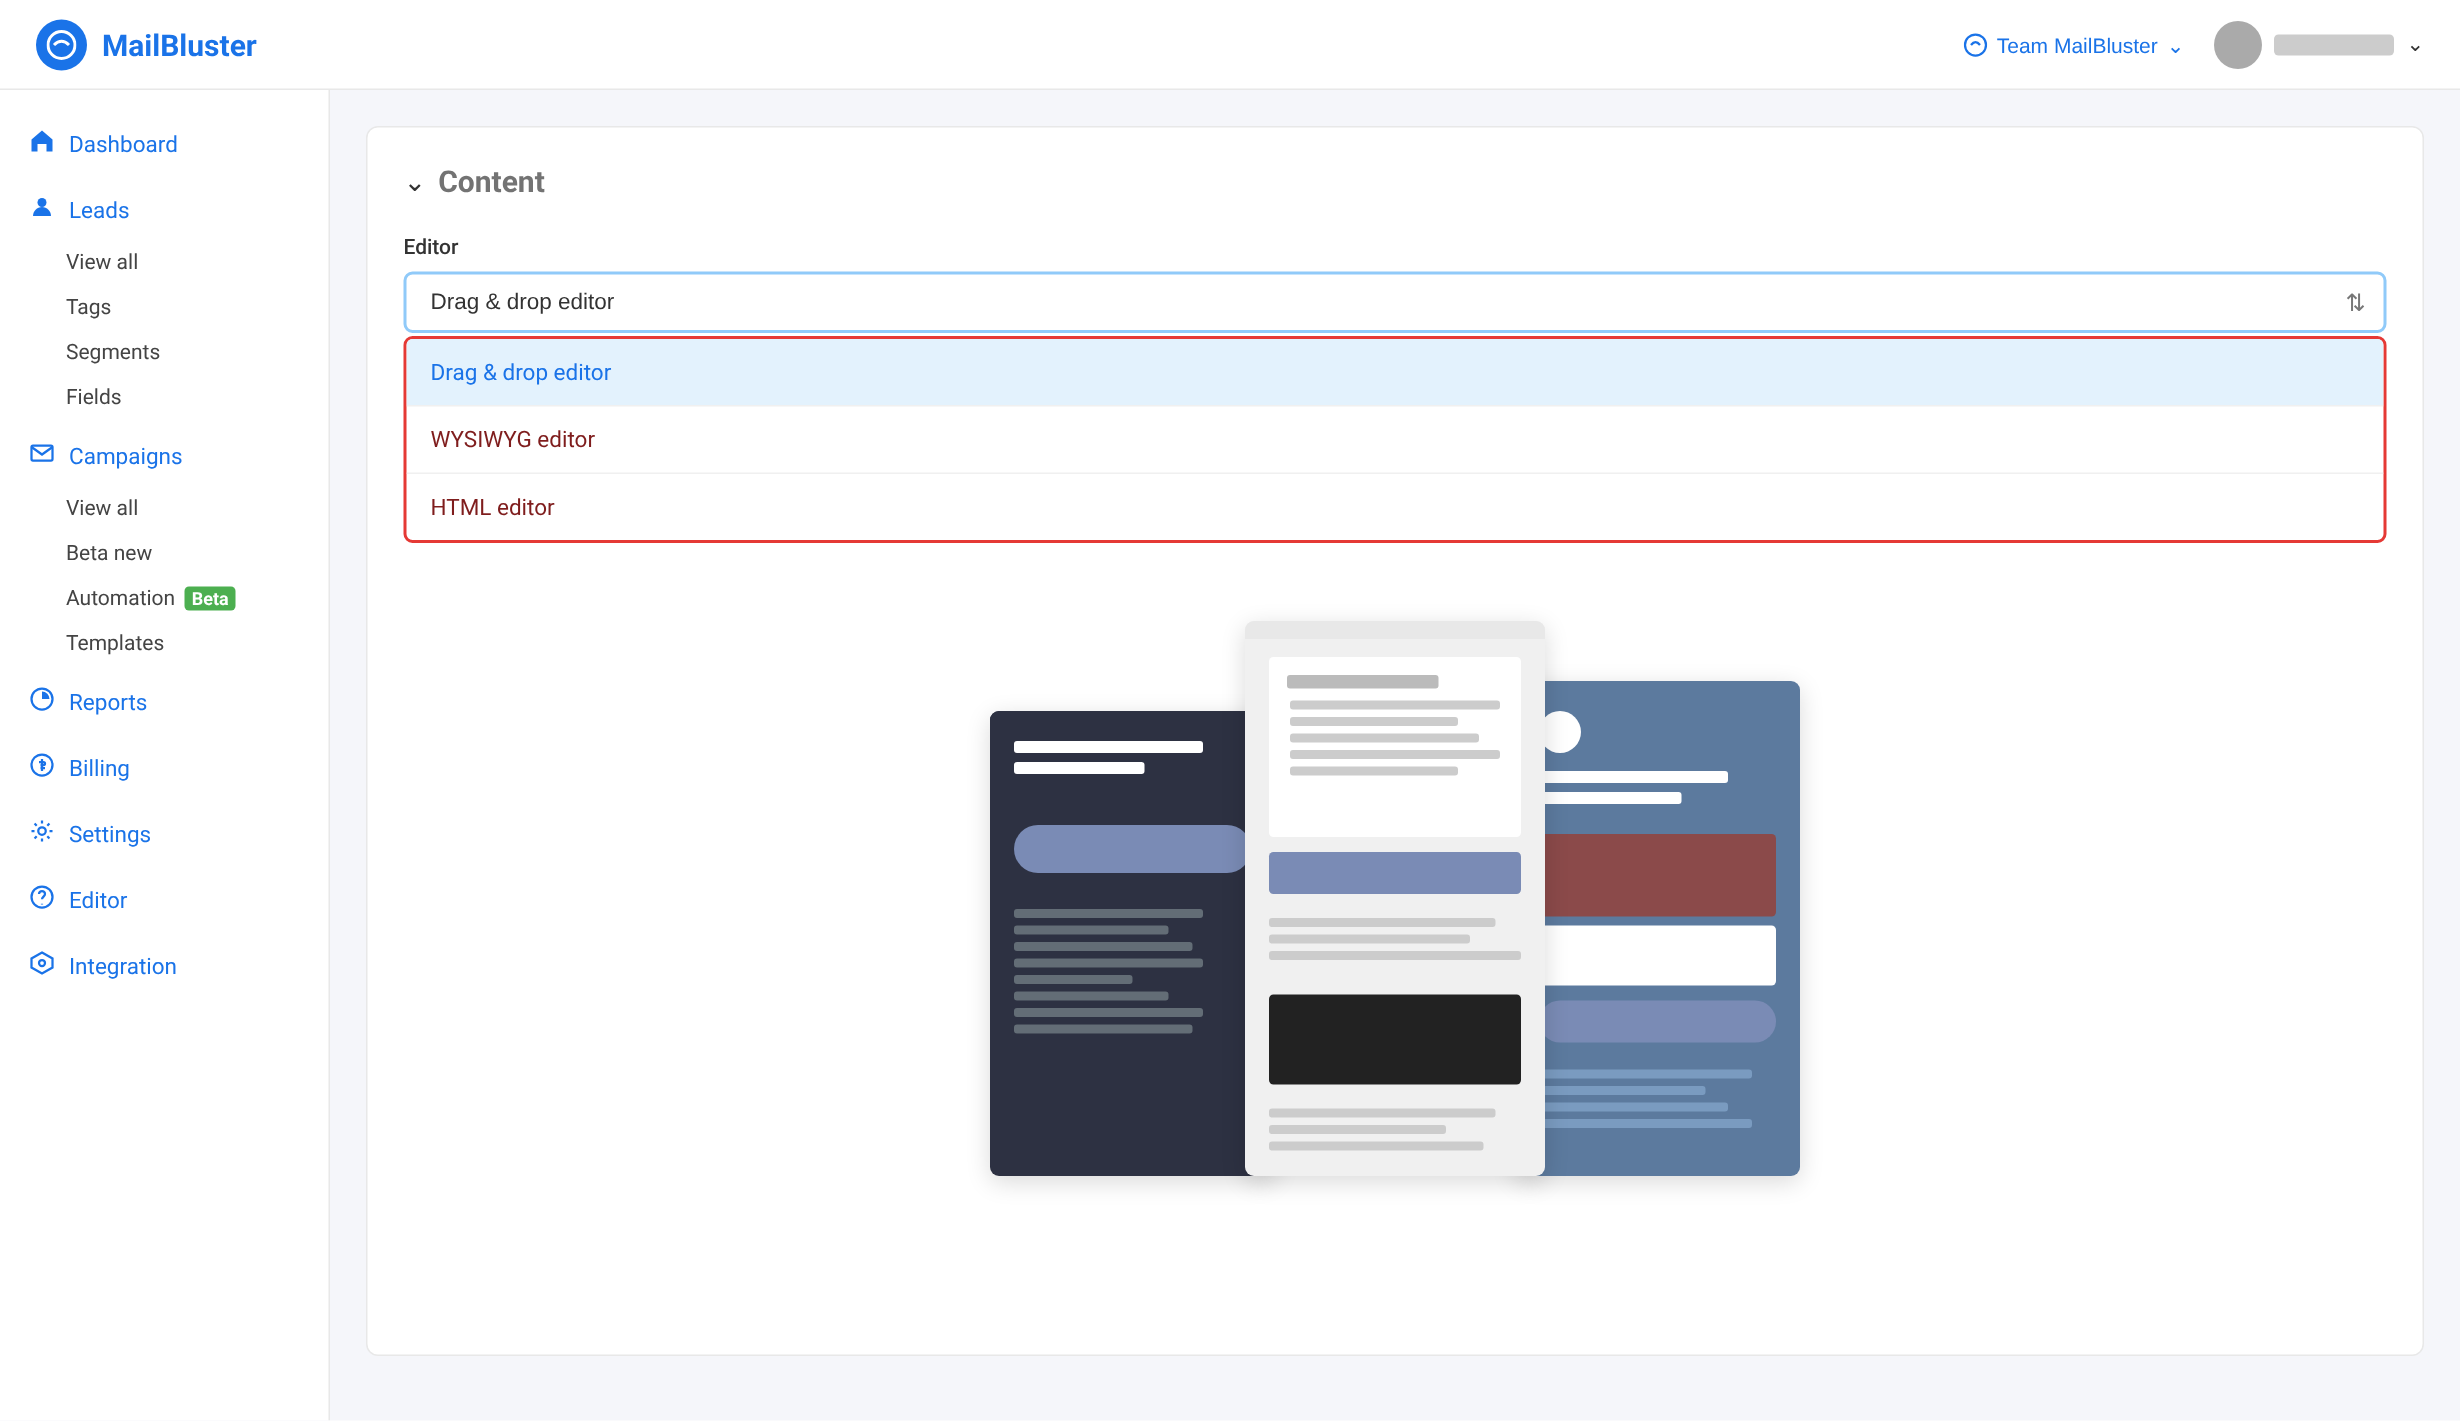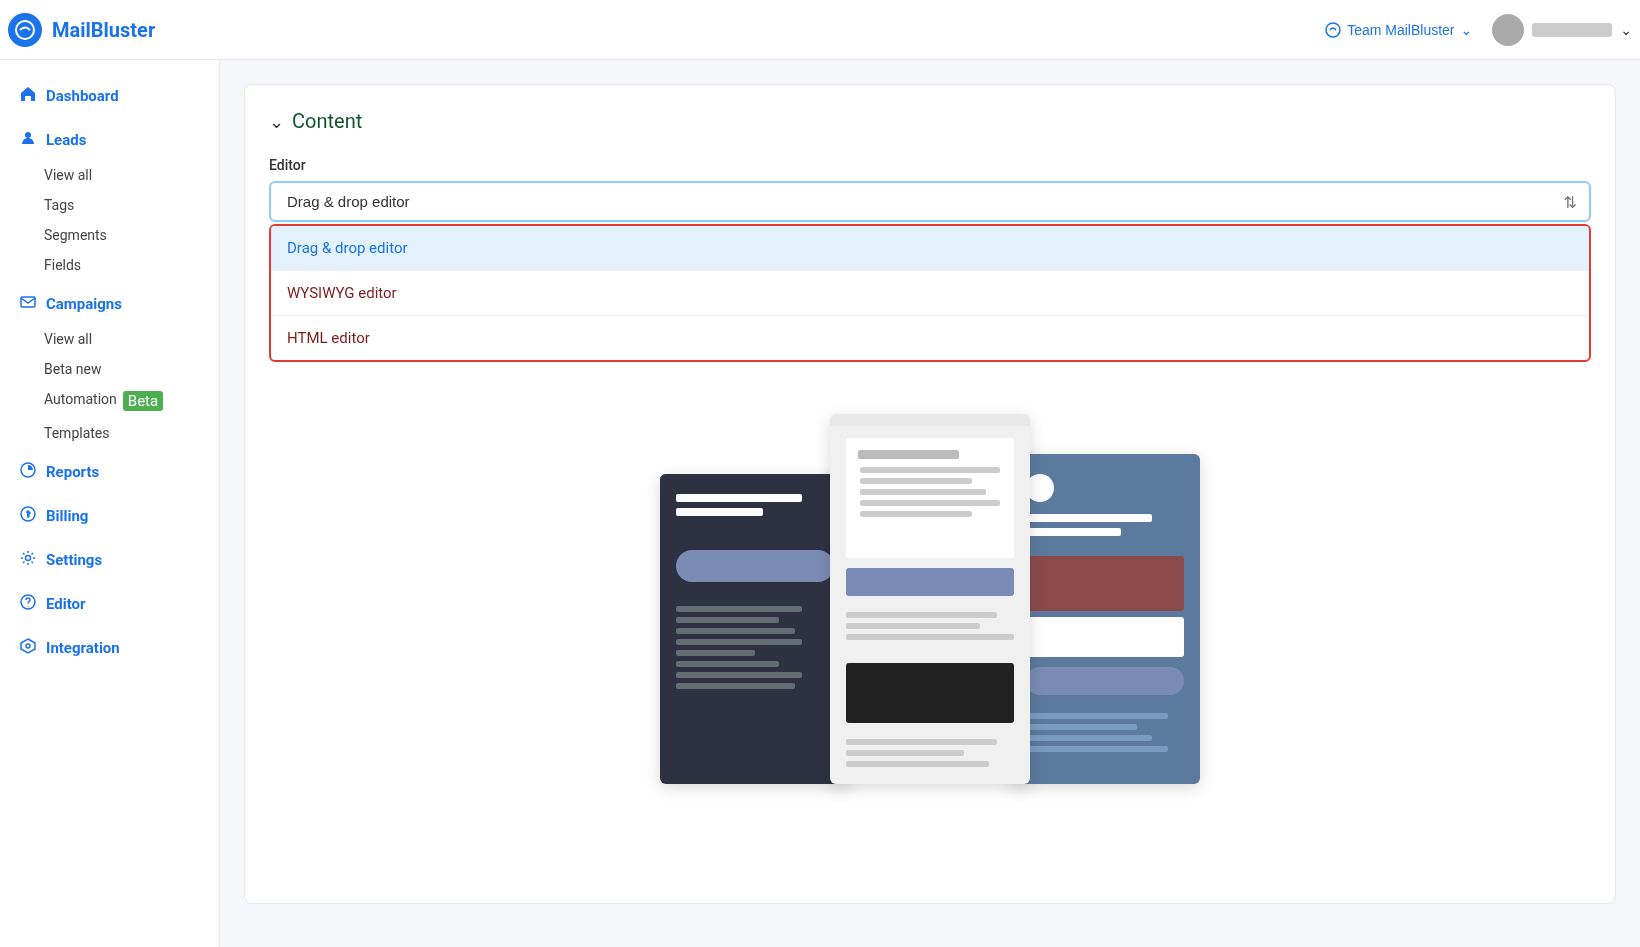--- a/index.html
+++ b/index.html
@@ -6,21 +6,21 @@
     body { font-family: -apple-system, BlinkMacSystemFont, 'Segoe UI', Roboto, sans-serif; background: #f5f6fa; color: #333; }
 
     
     .topnav {
       height: 60px;
       background: #fff;
       border-bottom: 1px solid #e8e8e8;
       display: flex;
       align-items: center;
       justify-content: space-between;
-      padding: 0 8px;
+      padding: 0 24px;
       position: fixed; top: 0; left: 0; right: 0; z-index: 100;
     }
     .logo-area { display: flex; align-items: center; gap: 10px; }
     .logo-icon {
       width: 34px; height: 34px;
       background: #1a73e8;
       border-radius: 50%;
       display: flex; align-items: center; justify-content: center;
       color: #fff; font-size: 16px;
     }
@@ -48,50 +48,50 @@
       background: #fff;
       border-right: 1px solid #e8e8e8;
       padding: 16px 0;
       flex-shrink: 0;
       min-height: calc(100vh - 60px);
     }
     .sidebar-section { margin-bottom: 4px; }
     .sidebar-main-item {
       display: flex; align-items: center; gap: 10px;
       padding: 10px 20px;
-      color: #1a73e8; font-size: 15px; font-weight: 700;
+      color: #1a73e8; font-size: 15px; font-weight: 400;
       cursor: pointer; text-decoration: none;
     }
     .sidebar-icon { font-size: 16px; color: #1a73e8; }
     .sidebar-sub-item {
       padding: 7px 20px 7px 44px;
       color: #444; font-size: 14px; cursor: pointer;
     }
     .beta-badge {
-      background: #4caf50; color: #fff; font-size: 15px; font-weight: 400;
+      background: #4caf50; color: #fff; font-size: 12px; font-weight: 700;
       border-radius: 3px; padding: 1px 5px; margin-left: 6px;
     }
 
     
     .main { flex: 1; padding: 24px; }
     .content-card {
       background: #fff;
       border-radius: 8px;
       border: 1px solid #e8e8e8;
       min-height: 820px;
       padding: 24px;
     }
 
     
     .section-header {
       display: flex; align-items: center; gap: 8px;
       margin-bottom: 24px;
     }
     .collapse-arrow { color: #333; font-size: 18px; cursor: pointer; }
-    .section-title { font-size: 20px; font-weight: 400; color: #14532d; }
+    .section-title { font-size: 20px; font-weight: 700; color: #737373; }
 
     
     .editor-label { font-size: 14px; font-weight: 500; color: #333; margin-bottom: 8px; }
 
     
     .select-wrapper {
       position: relative;
       margin-bottom: 0;
     }
     .editor-select {

